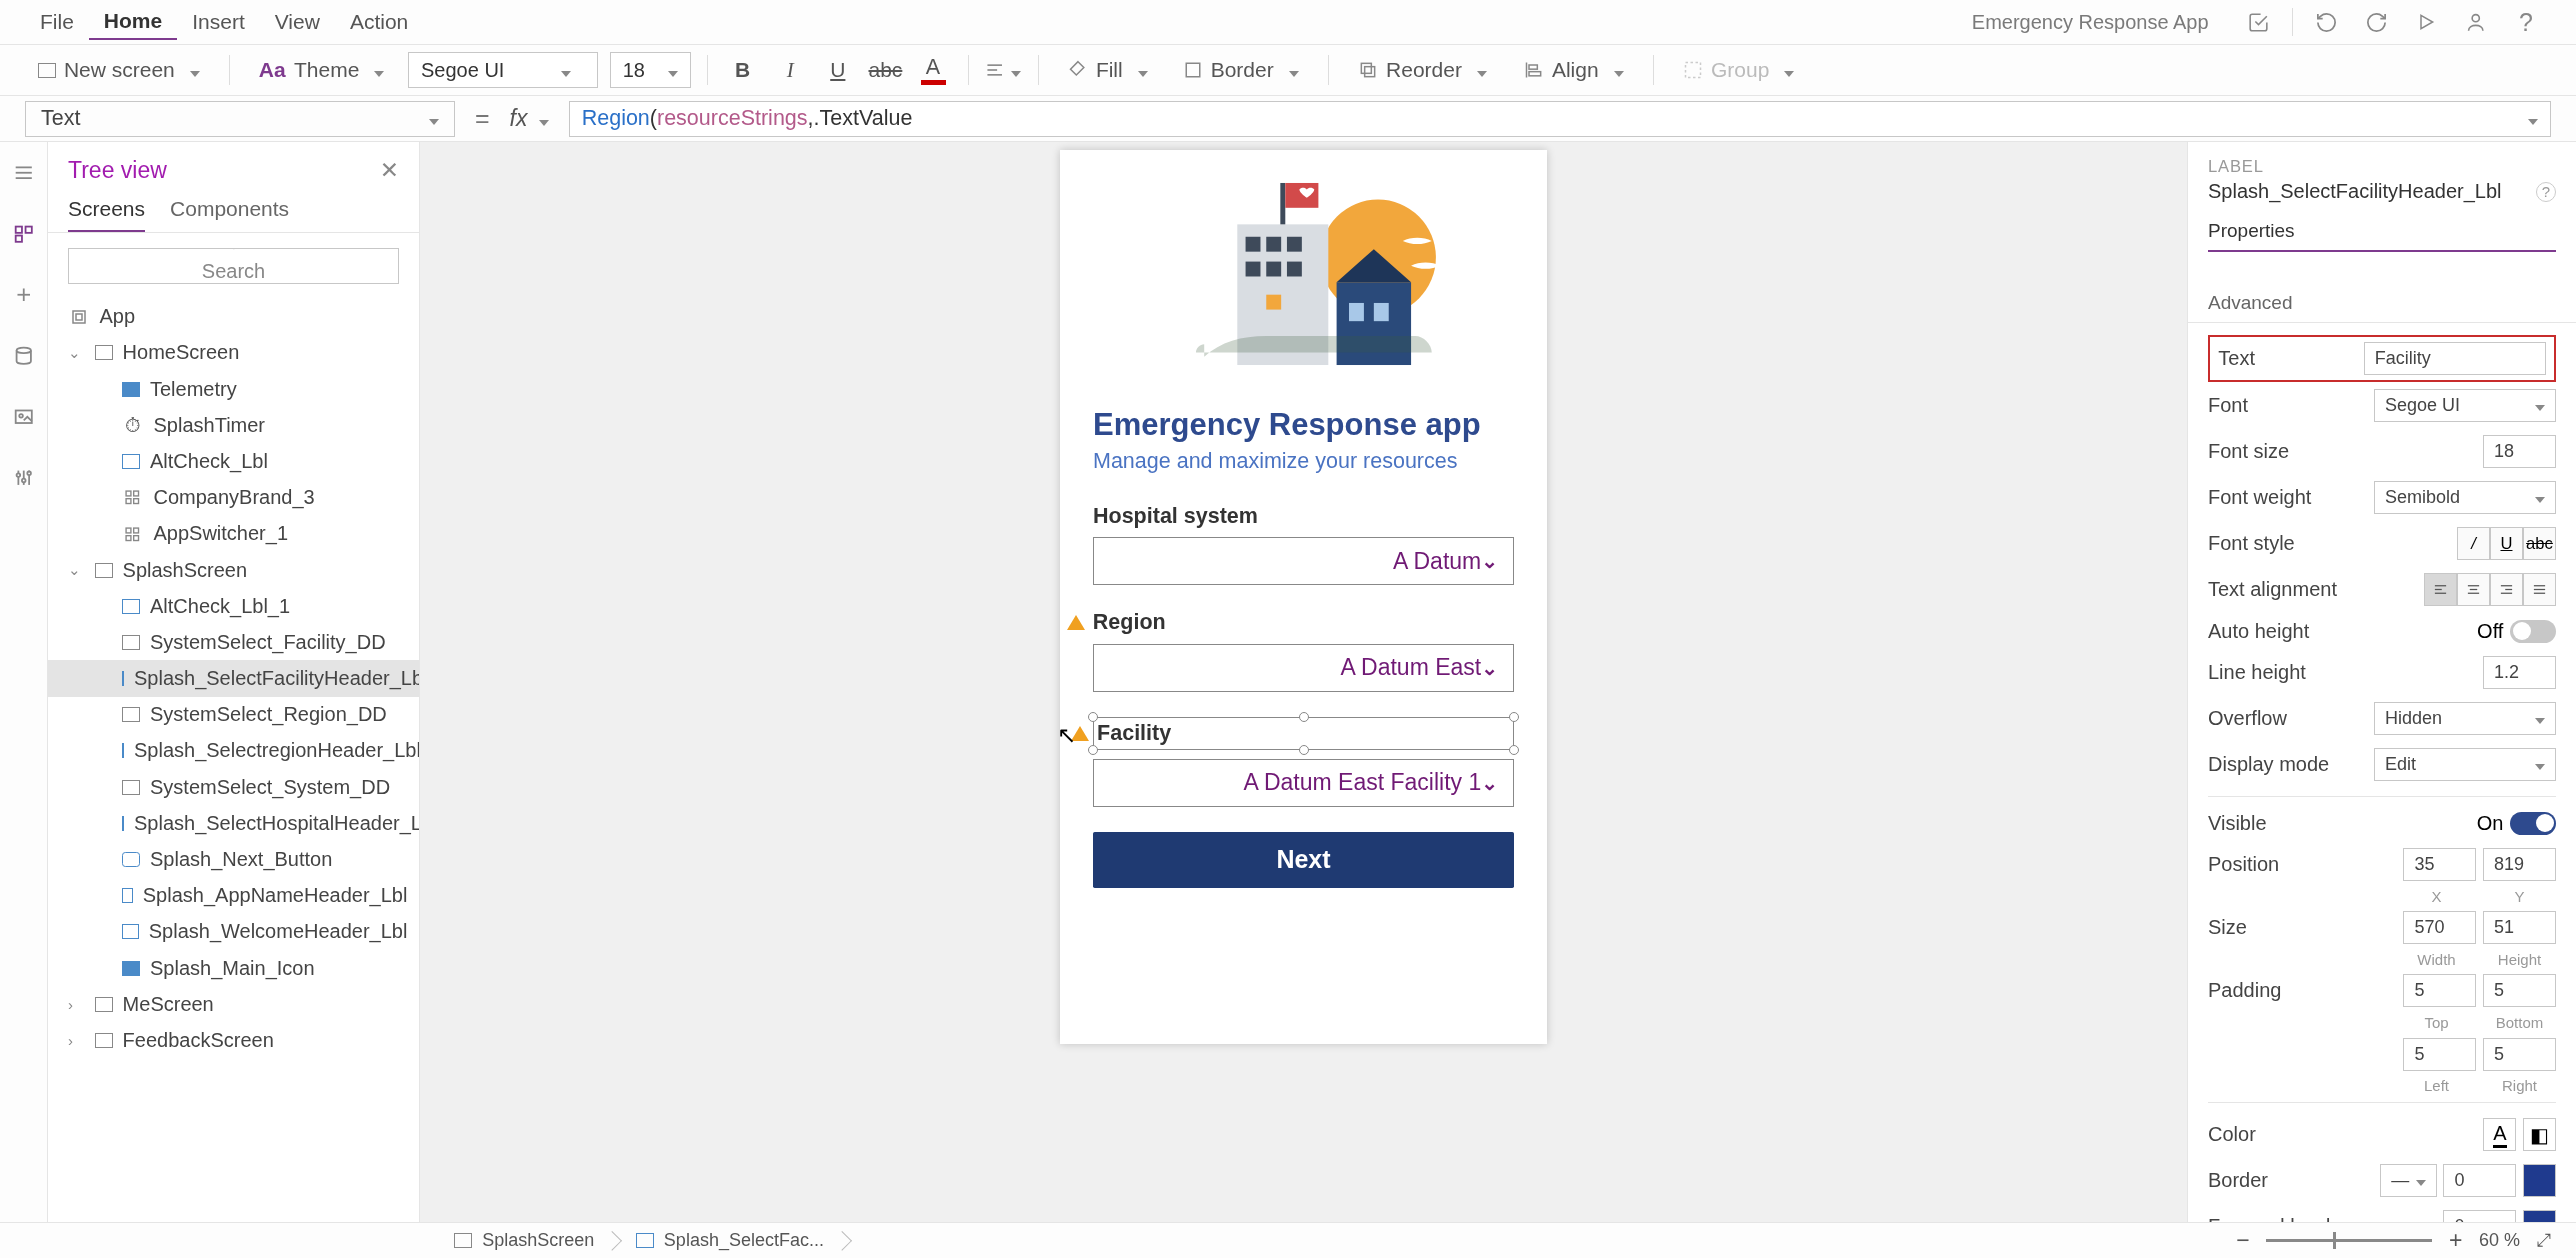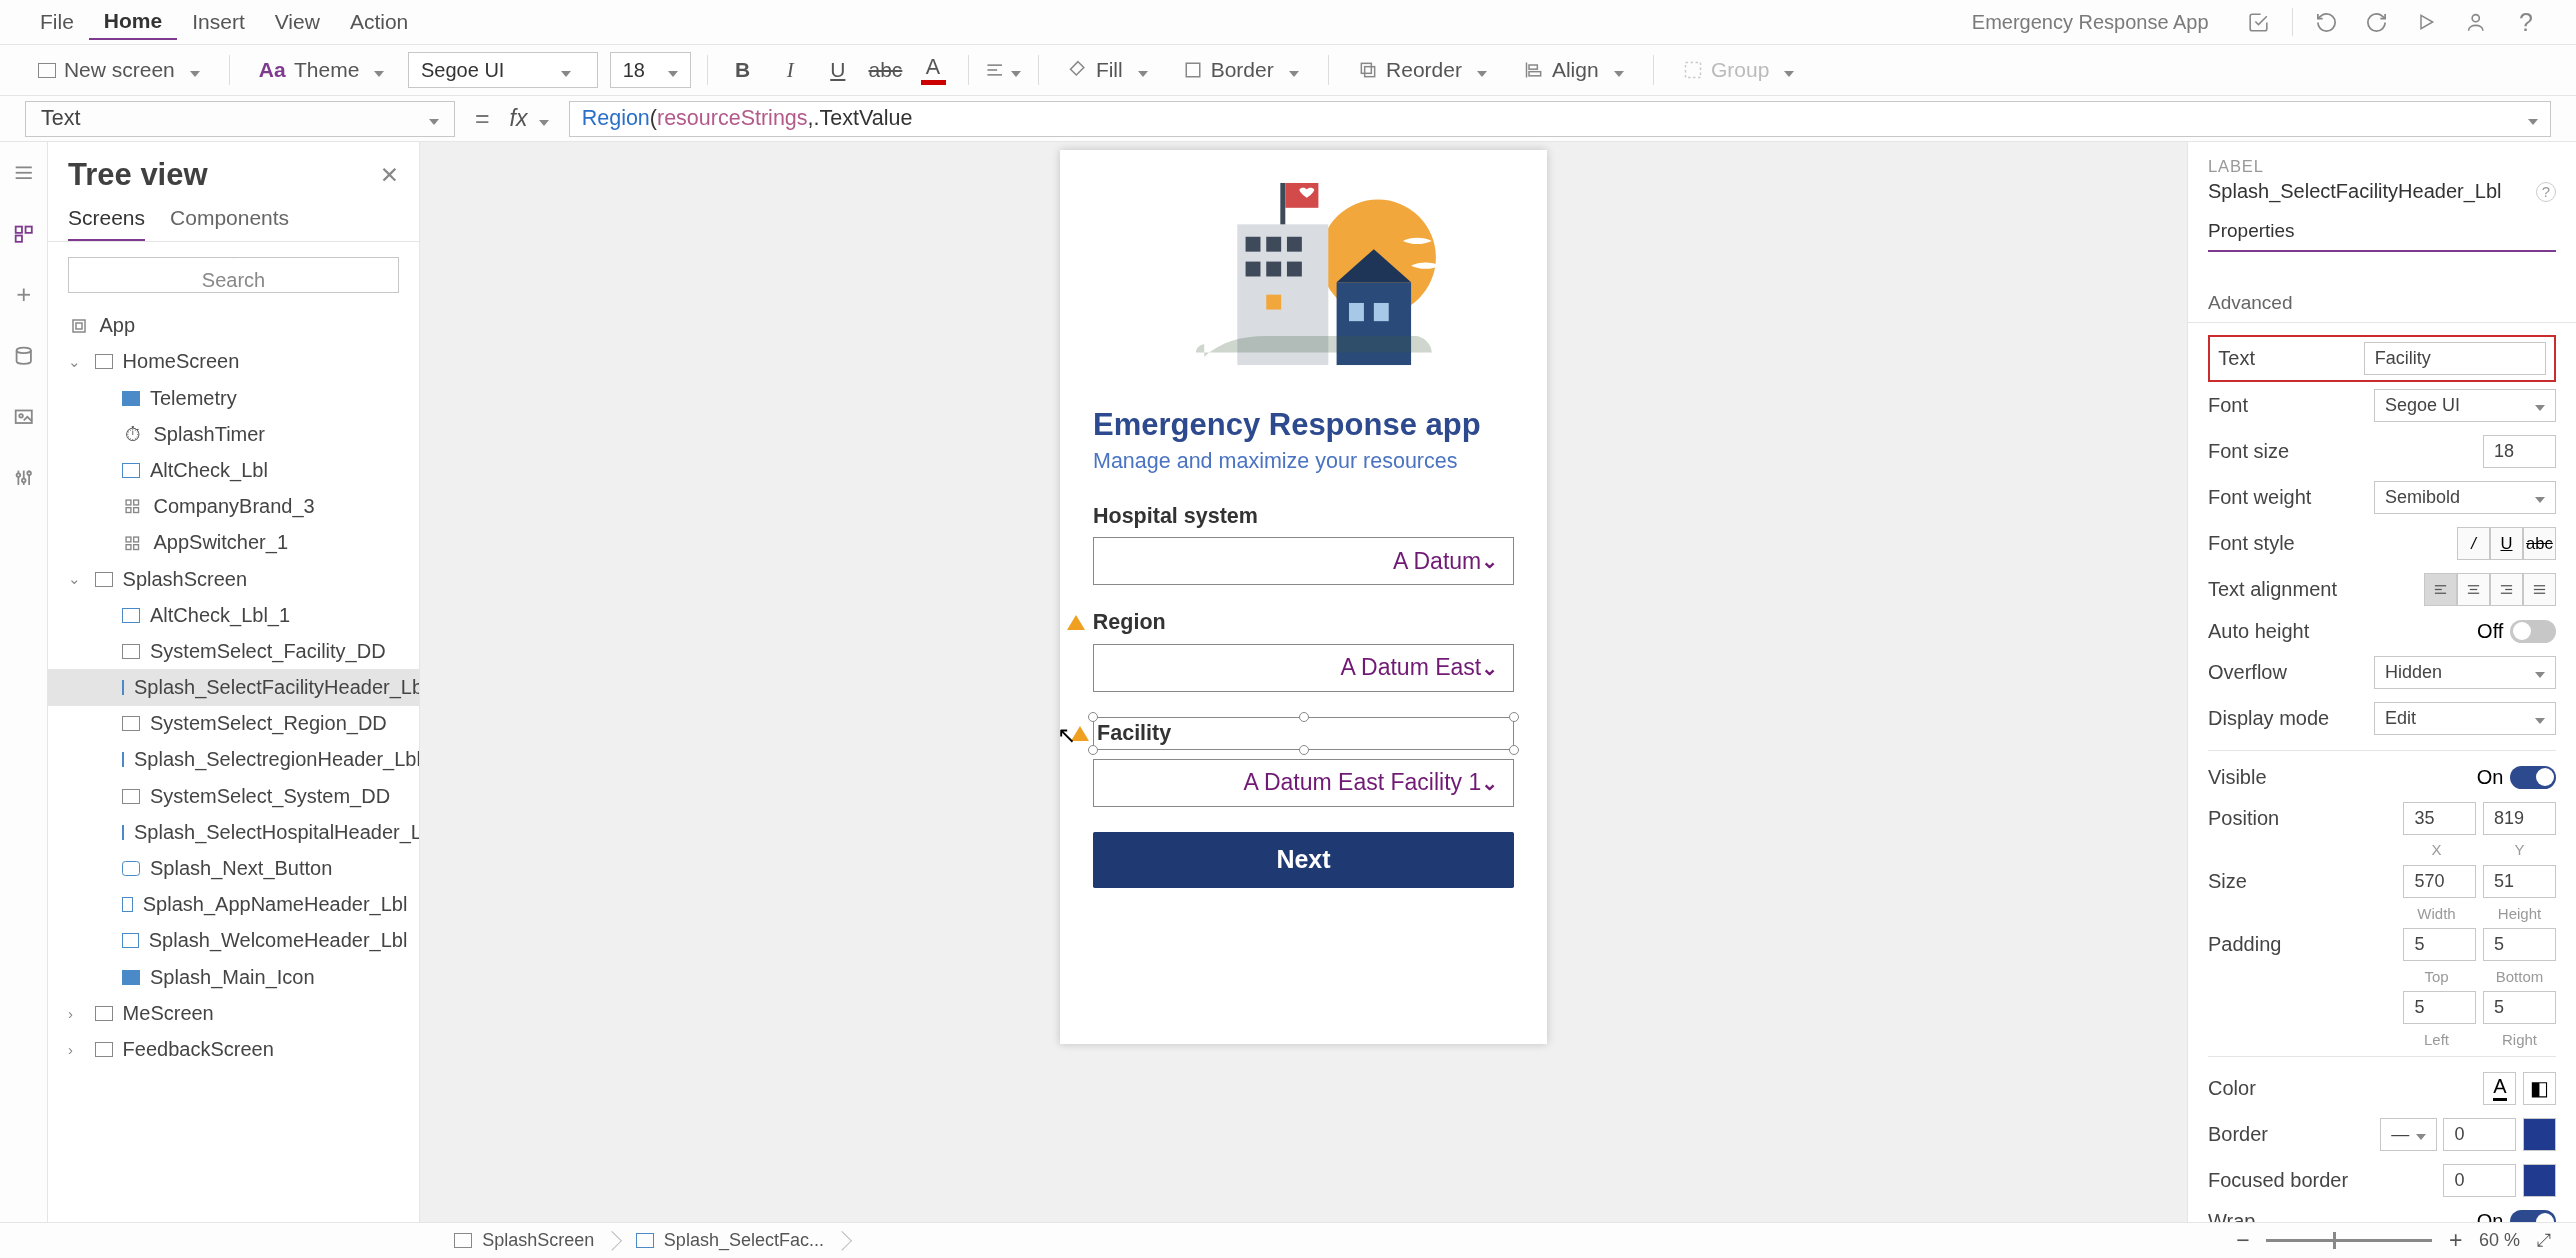--- a/index.html
+++ b/index.html
@@ -42,21 +42,21 @@
 
 
 .main { display:flex; height: calc(100% - 45px - 51px - 46px - 36px); }
 .left-rail{ width:48px; background:#fdfdfd; border-right:0.8px solid #e5e5e5; display:flex; flex-direction:column; align-items:center; gap:33px; padding-top:16.6px;}
 .left-rail .rail-ic{width:28px;height:28px;color:#888;cursor:pointer;display:flex;align-items:center;justify-content:center;}
 .left-rail .rail-ic.active{color:#7e3a8e;}
 
 
 .tree-panel{ width:372px; background:#fff; border-right:0.8px solid #e5e5e5; display:flex; flex-direction:column; }
 .tree-header{ display:flex; align-items:center; justify-content:space-between; padding:15px 20px 3.3px 20px;}
-.tree-header h2{font-size:31px; font-weight:700; color:#404040;}
+.tree-header h2{font-size:23px; font-weight:400; color:#a21caf;}
 .tree-header .close{cursor:pointer; color:#888; font-size:23px;}
 .tree-tabs{display:flex; gap:25px; padding:10px 20px 0 20px; border-bottom:0.8px solid #e5e5e5;}
 .tree-tabs .tt{font-size:21px; color:#666; padding-bottom:8.3px; cursor:pointer;}
 .tree-tabs .tt.active{border-bottom:2.5px solid #7e3a8e; color:#333;}
 .tree-search{margin:15px 20px; height:36px; border:0.8px solid #c7c7c7; display:flex; align-items:center; gap:10px; padding:0 11.6px; color:#888;flex-direction:column;}
 .tree-body{flex:1; overflow:auto; padding-bottom:16.6px;}
 .tree-node{display:flex; align-items:center; gap:10px; padding:6.6px 11.6px 6.6px 20px; font-size:20px; color:#444; cursor:pointer;}
 .tree-node.selected{background:#e4e4e4;}
 .tree-node .caret{width:16.6px; color:#888; font-size:15px;}
 .tree-node .node-ic{width:21.5px;height:21.5px;display:flex;align-items:center;justify-content:center;}
@@ -583,20 +583,24 @@
         </div>
       </div>
       <div class="prow">
           <span class="plabel">Auto height</span>
           <span class="pval">
             <span>Off</span>
             <div class="toggle off"></div>
           </span>
         </div>
       <div class="prow">
+          <span class="plabel">Line height</span>
+          <span class="pinput small">1.2</span>
+        </div>
+      <div class="prow">
           <span class="plabel">Overflow</span>
           <span class="pinput wide">
             <span>Hidden</span>
             <span class="chev"></span>
           </span>
         </div>
       <div class="prow">
           <span class="plabel">Display mode</span>
           <span class="pinput wide">
             <span>Edit</span>

